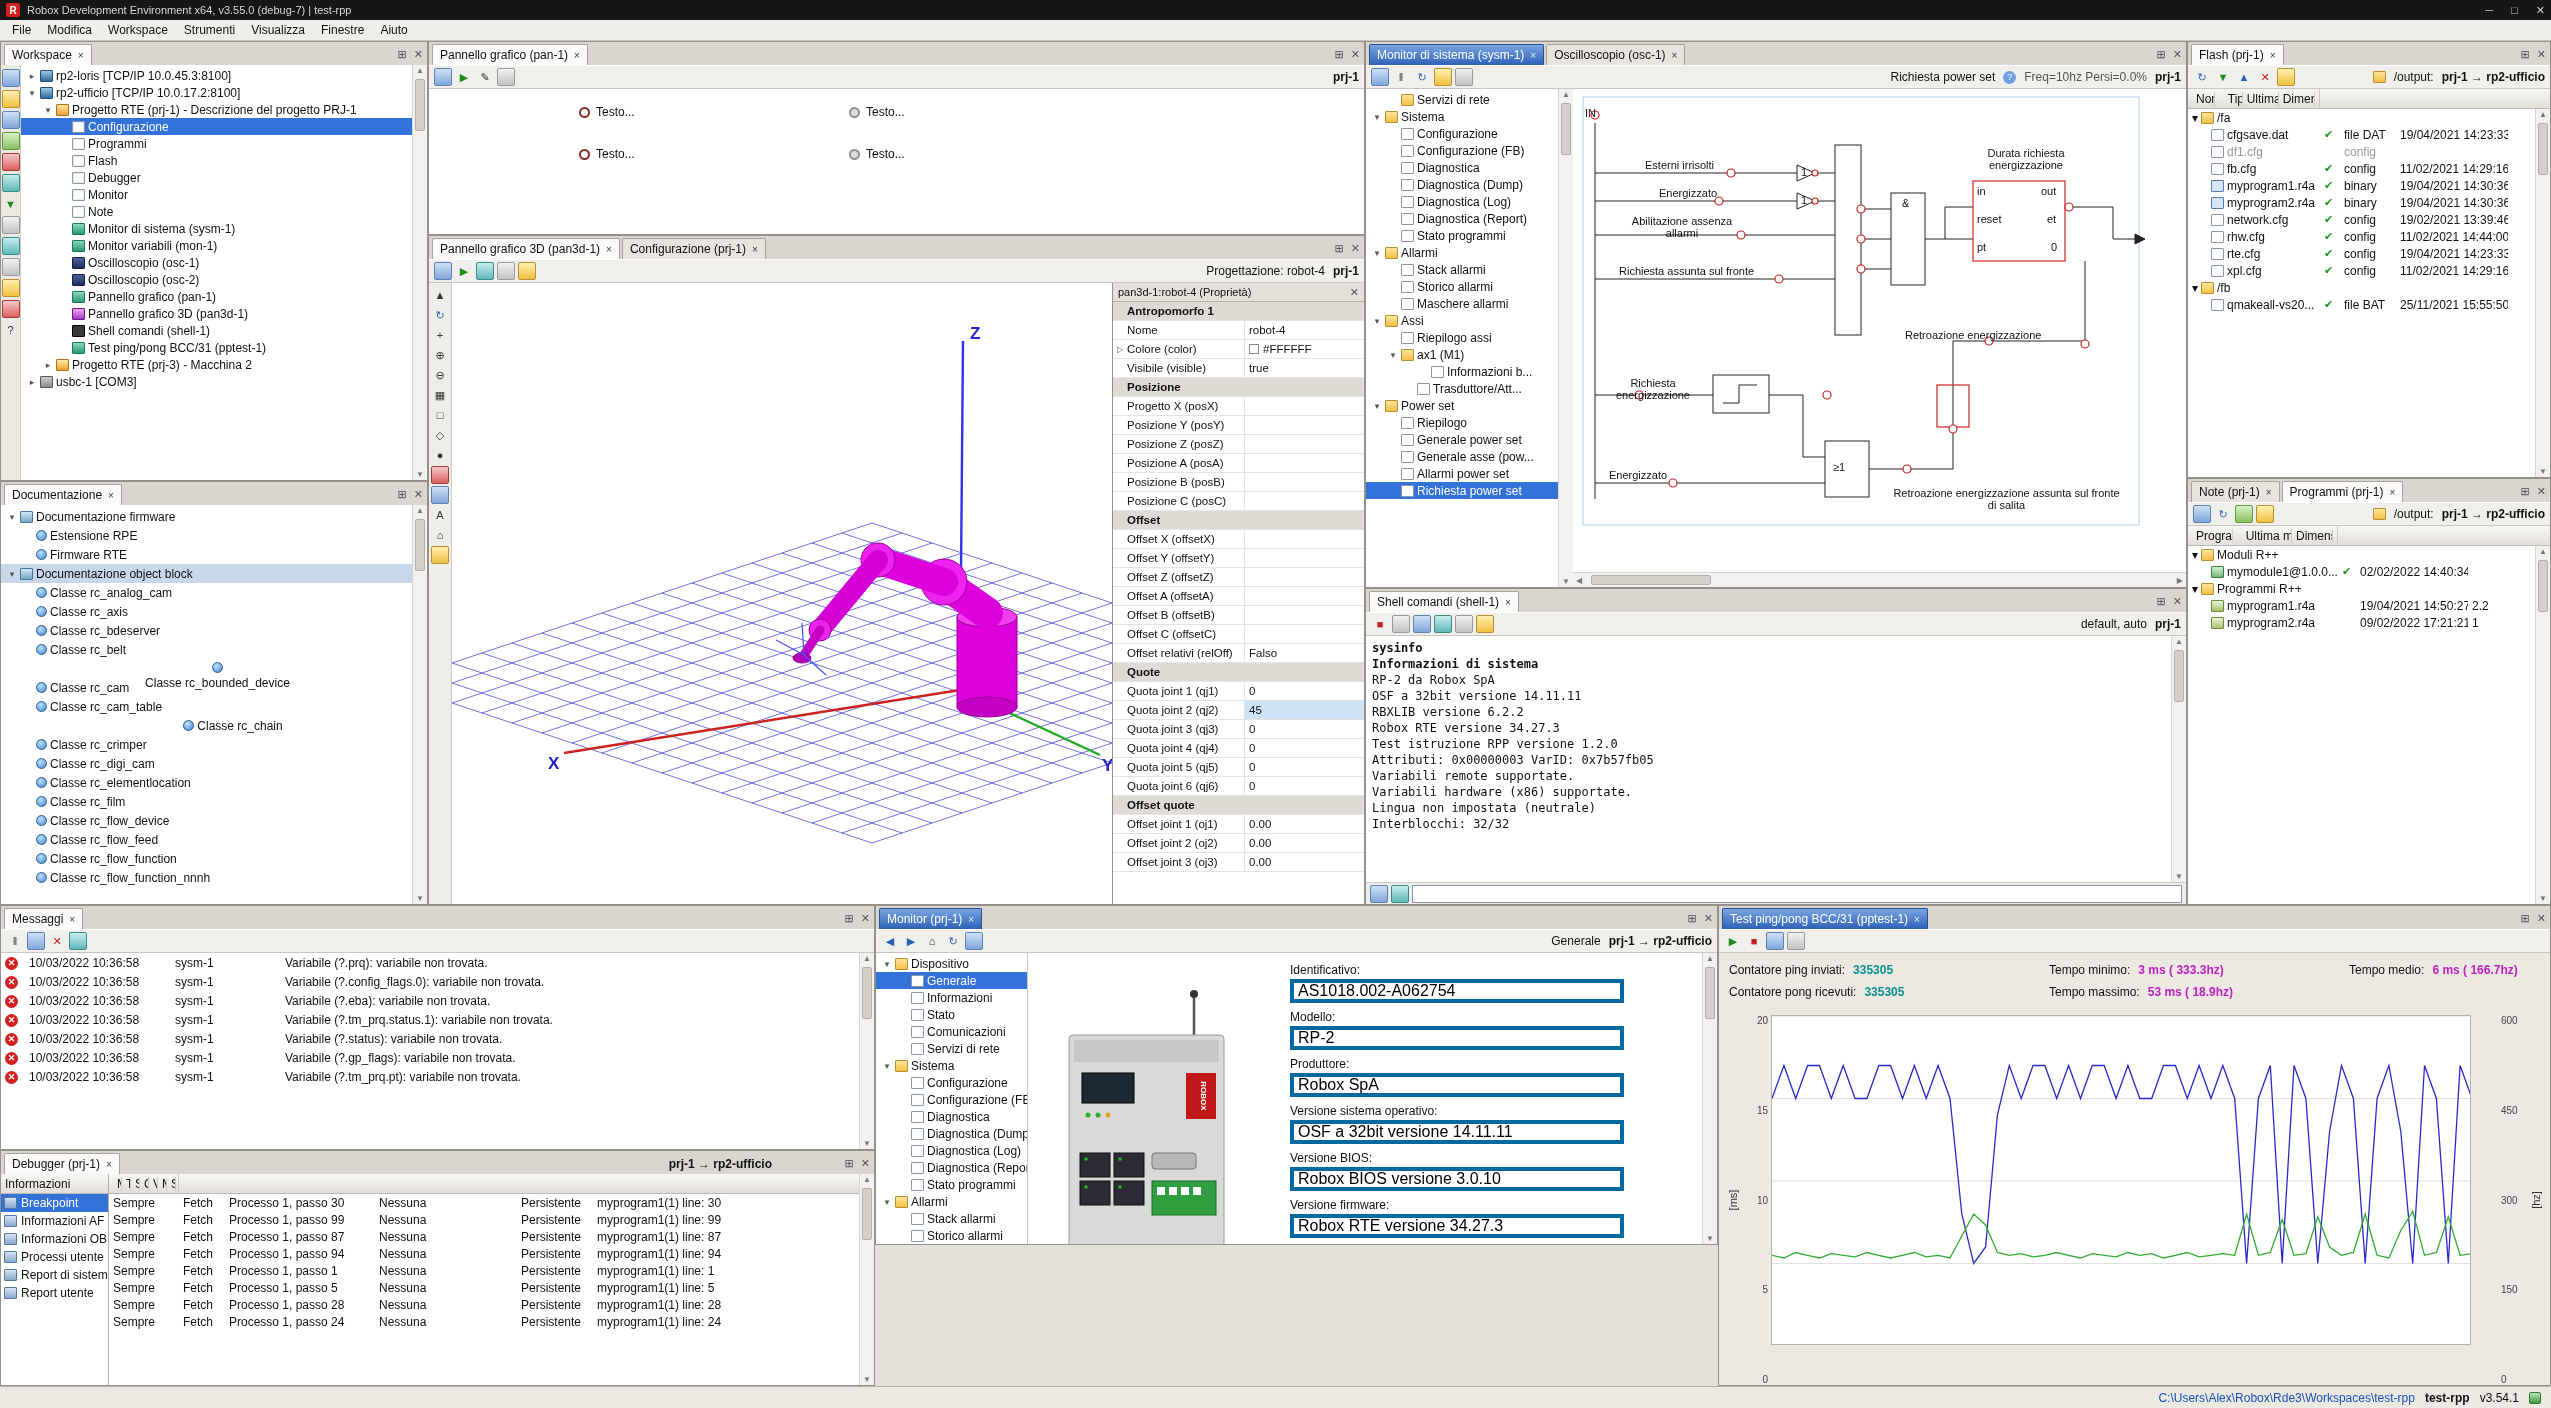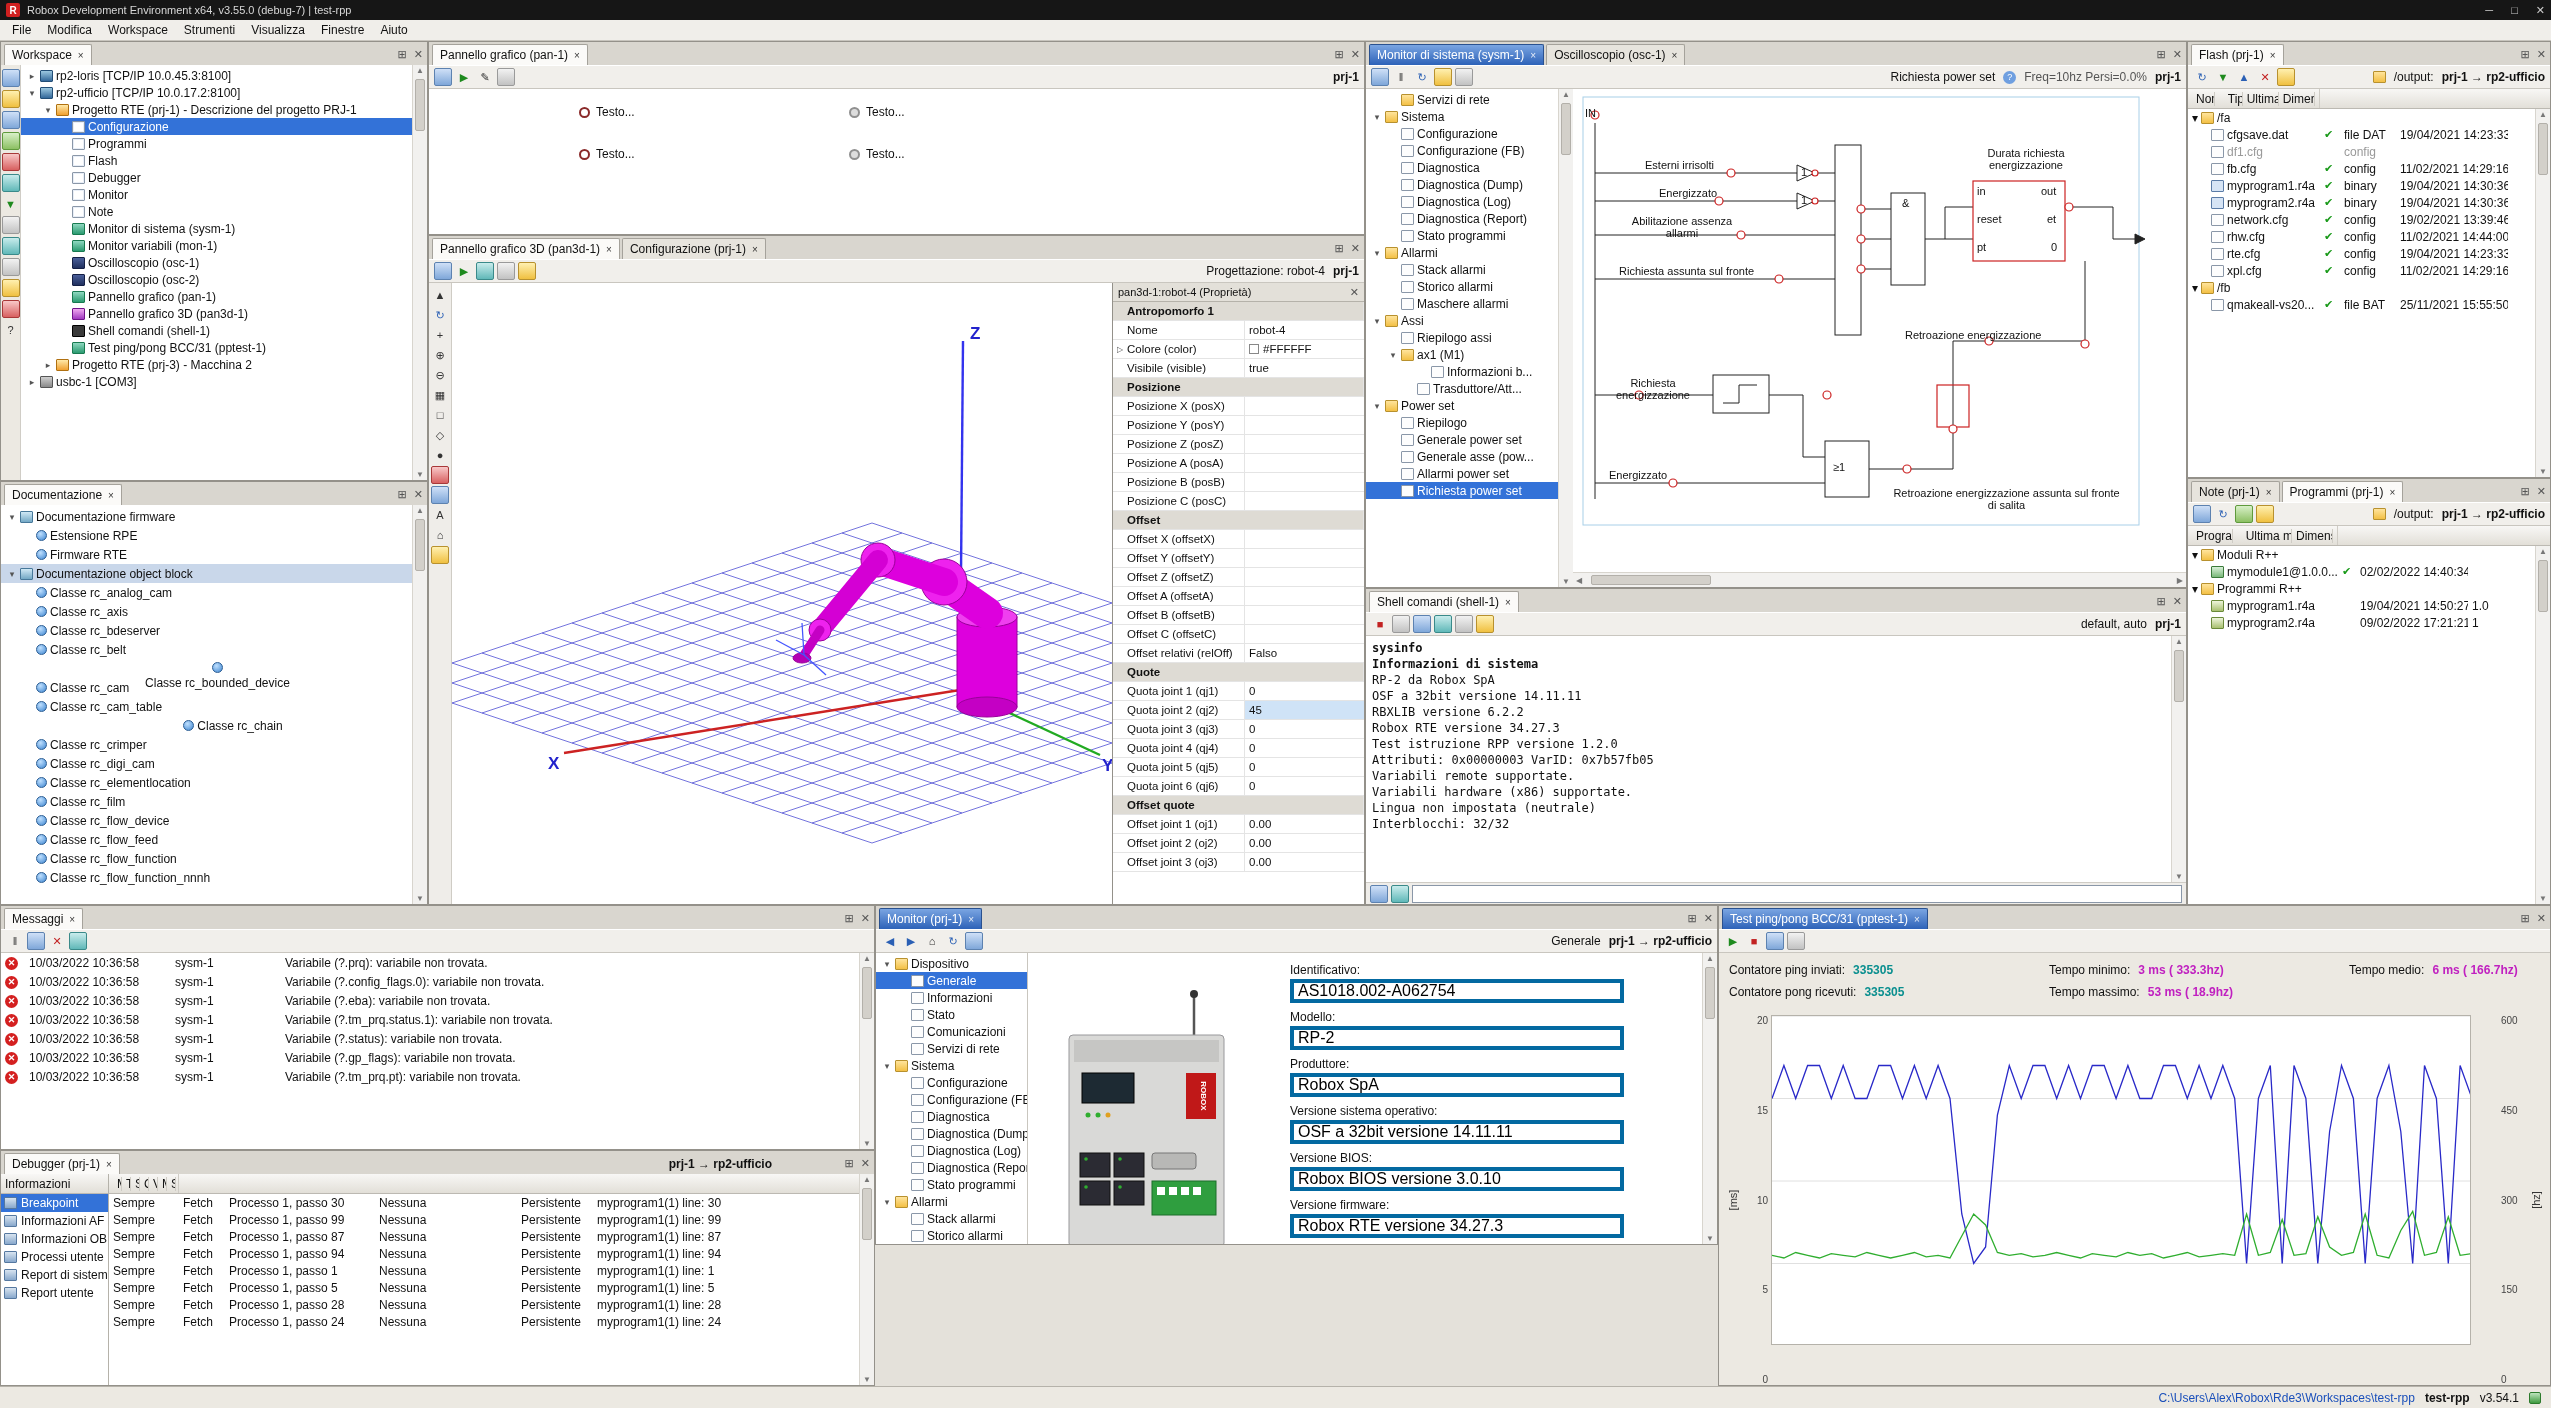--- a/index.html
+++ b/index.html
@@ -542,21 +542,21 @@
               </div>
      </div><div class="prow section">
       <div class="pl">
                 <span class="ptw"></span>
                 <span>Posizione</span>
               </div>
 
      </div><div class="prow">
       <div class="pl">
                 <span class="ptw"></span>
-                <span>Posizione X (posX)</span>
+                <span>Progetto X (posX)</span>
               </div>
       <div class="pv">
                 <span></span>
               </div>
      </div><div class="prow">
       <div class="pl">
                 <span class="ptw"></span>
                 <span>Posizione Y (posY)</span>
               </div>
       <div class="pv">
@@ -1207,21 +1207,21 @@
      <div></div>
      <div></div>
     </div><div class="trow pg-row child">
      <div class="fname">
               <span class="tw"></span>
               <span class="ic ic-prog"></span>
               <span>myprogram1.r4a</span>
             </div>
      <div class="ck"></div>
      <div>19/04/2021 14:50:27</div>
-     <div>1.0</div>
+     <div>2.2</div>
     </div><div class="trow pg-row child">
      <div class="fname">
               <span class="tw"></span>
               <span class="ic ic-prog"></span>
               <span>myprogram2.r4a</span>
             </div>
      <div class="ck"></div>
      <div>09/02/2022 17:21:21</div>
      <div>1</div>
     </div></div>

